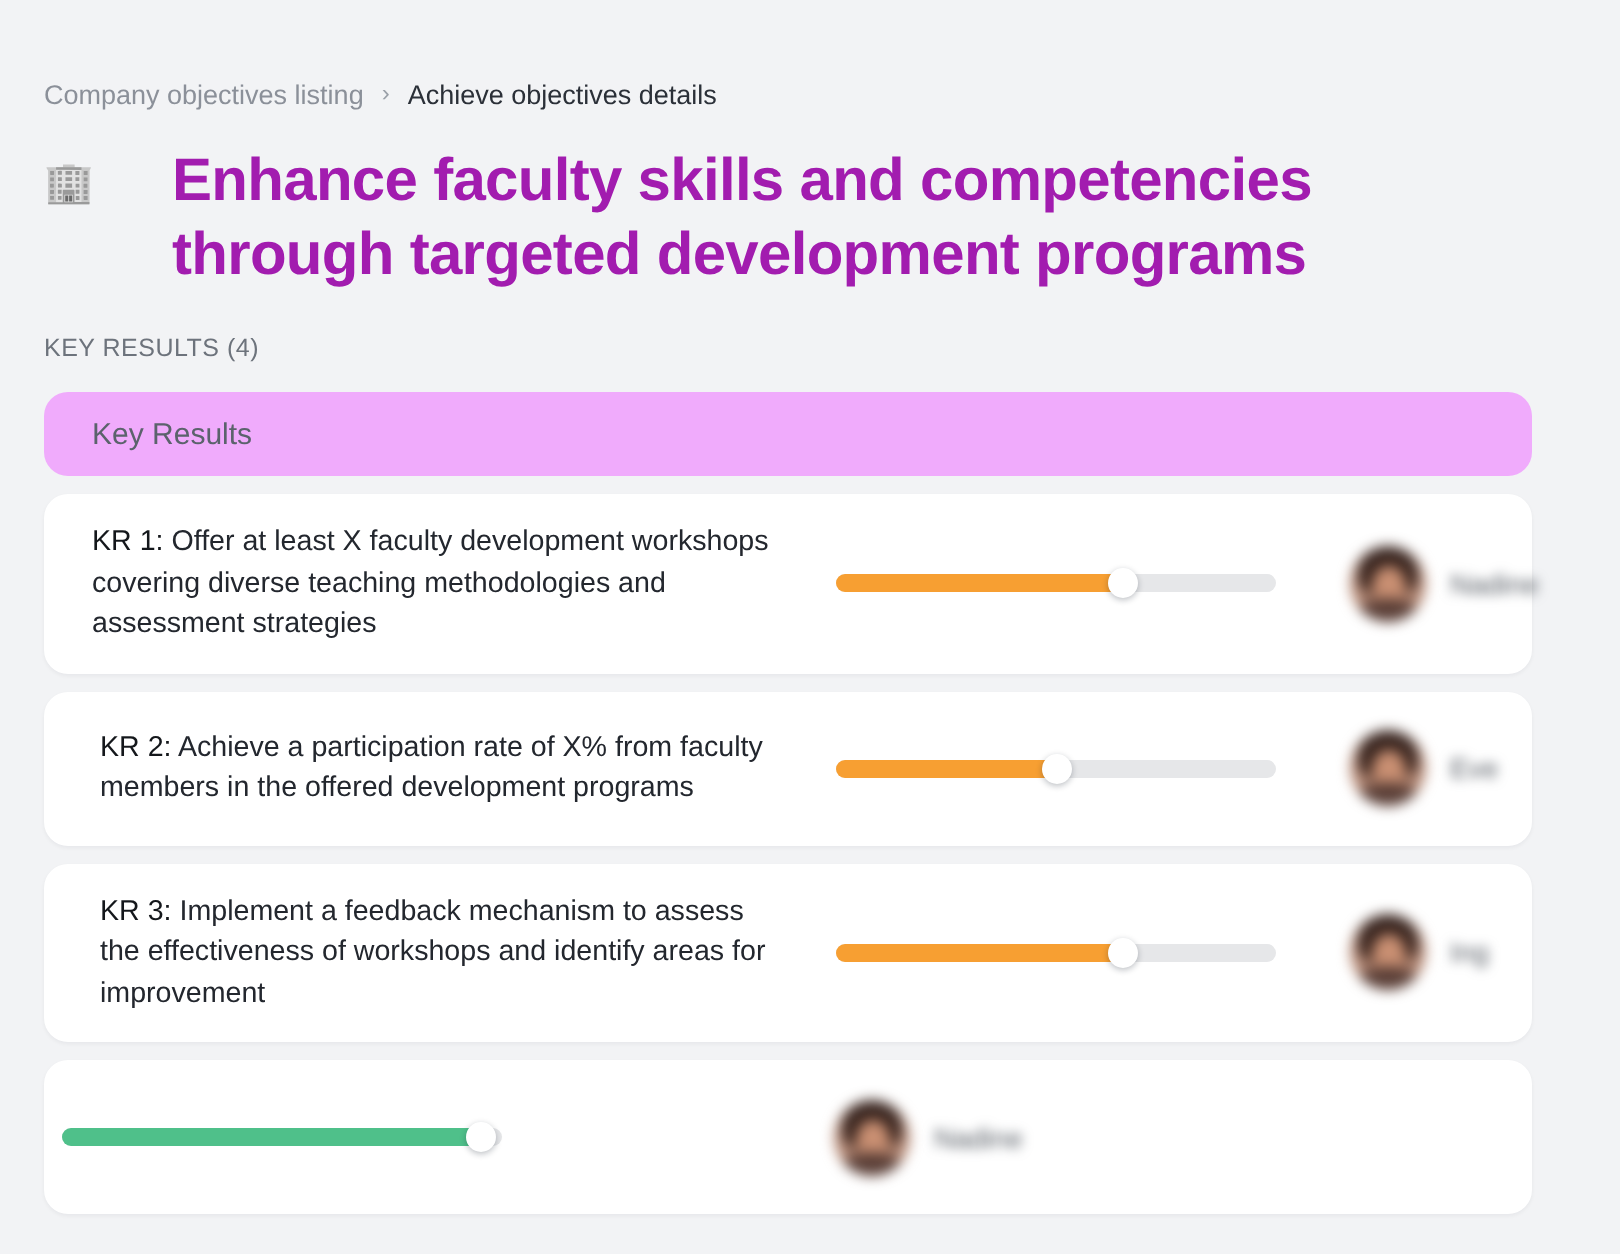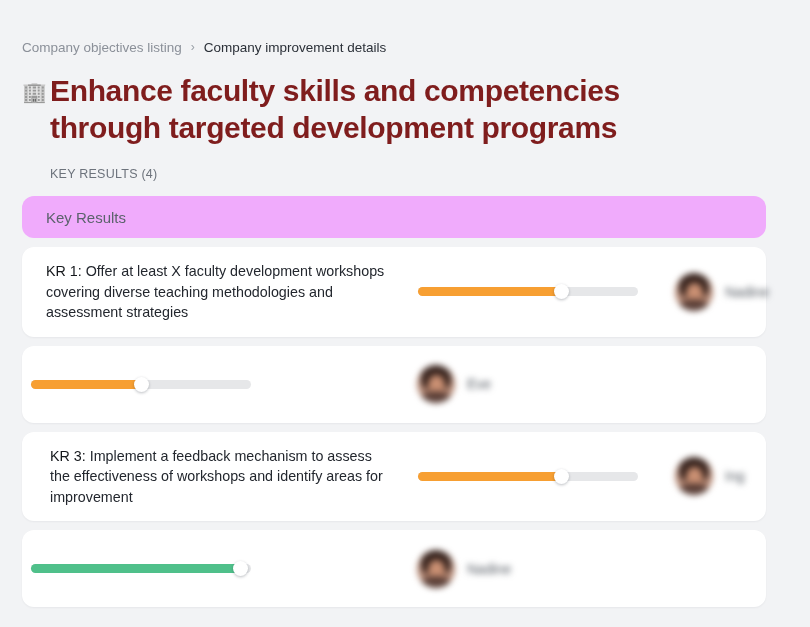--- a/index.html
+++ b/index.html
@@ -61,32 +61,32 @@
     line-height: 40px;
     color: #6b7280;
     filter: grayscale(1);
     text-align: left;
   }
   .title-text {
     font-size: 30px;
     line-height: 37px;
     font-weight: bold;
     letter-spacing: -0.35px;
-    color: #7f1d1d;
+    color: #a21caf;
     max-width: 680px;
+    margin-left: 36px;
   }
 
   
   .section-label {
     margin-top: 20px;
     font-size: 12.5px;
     letter-spacing: 0.25px;
     color: #6d737c;
     line-height: 16px;
-    margin-left: 28px;
   }
 
   
   .table {
     margin-top: 14px;
   }
 
   .row-grid {
     display: grid;
     grid-template-columns: 387px 258px auto;
@@ -198,21 +198,21 @@
   }
 </style>
 </head>
 <body>
 
 <div class="page">
 
   <nav class="breadcrumb">
     <span class="crumb-link">Company objectives listing</span>
     <span class="crumb-sep">›</span>
-    <span class="crumb-current">Company improvement details</span>
+    <span class="crumb-current">Achieve objectives details</span>
   </nav>
 
   <div class="title-row">
     <span class="title-icon">🏢</span>
     <h1 class="title-text">Enhance faculty skills and competencies through targeted development programs</h1>
   </div>
 
   <div class="section-label">KEY RESULTS (4)</div>
 
   <div class="table">
@@ -234,20 +234,21 @@
             <div class="avatar">
               <div class="a-bg"></div>
               <div class="a-hair"></div>
               <div class="a-face"></div>
               <div class="a-body"></div>
             </div>
             <span class="owner-name">Nadine</span>
           </div>
         </div>
         <div class="row-grid trow">
+          <div class="kr-cell"><span class="kr-label">KR 2:</span><span> Achieve a participation rate of X% from faculty members in the offered development programs</span></div>
           <div class="status-cell">
             <div class="progress">
               <div class="progress-fill" style="width: 50%; background: rgb(247, 159, 50);"></div>
               <div class="progress-knob" style="left: 50%;"></div>
             </div>
           </div>
           <div class="owner-cell">
             <div class="avatar">
               <div class="a-bg"></div>
               <div class="a-hair"></div>

